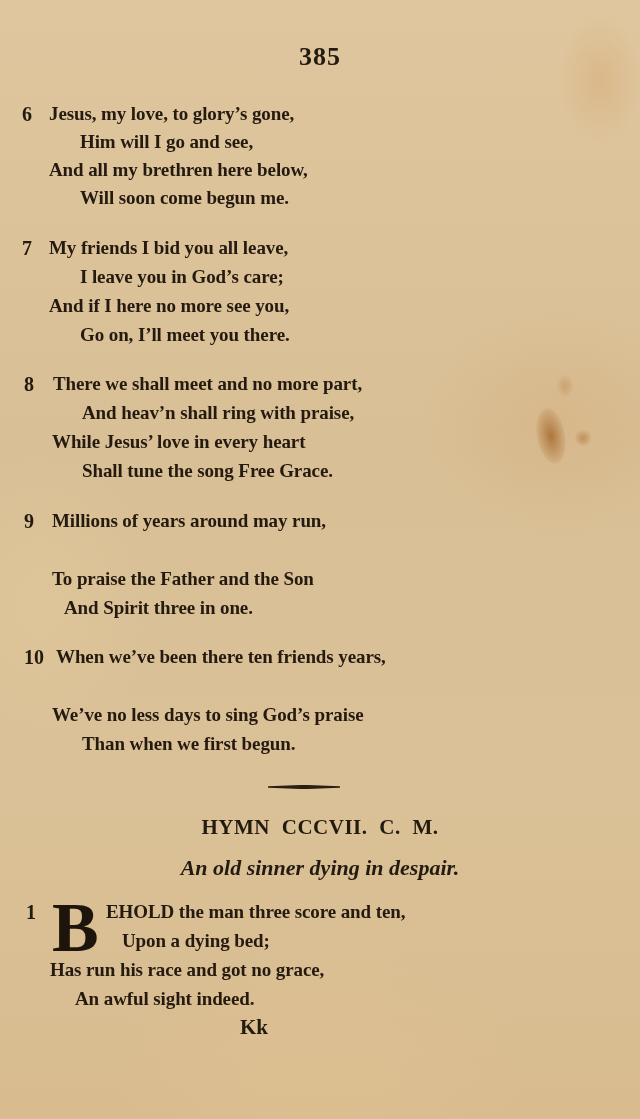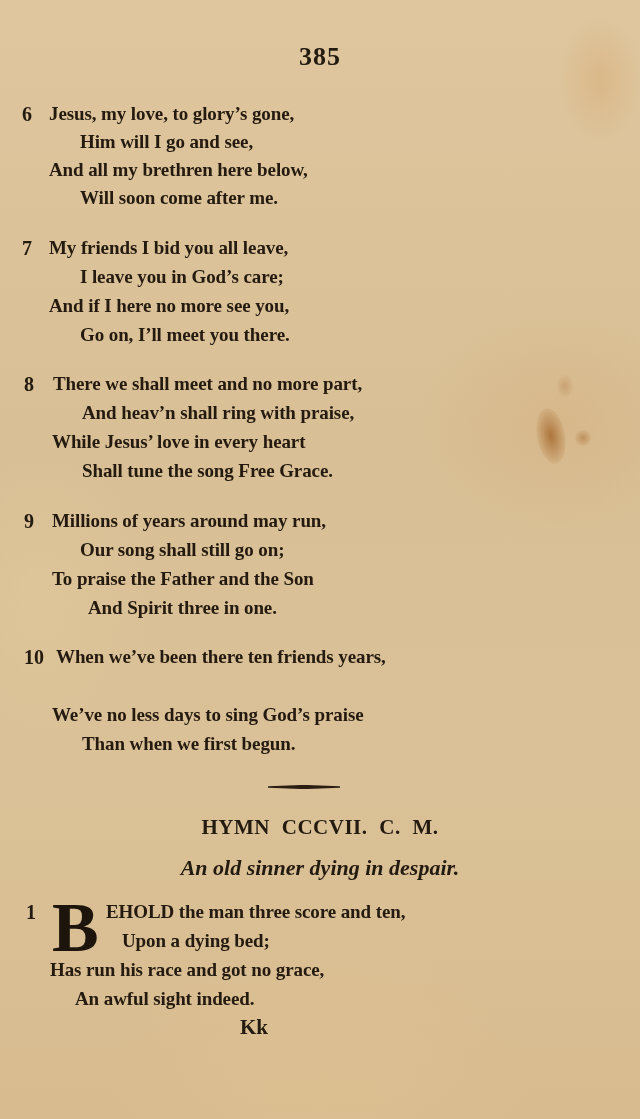--- a/index.html
+++ b/index.html
@@ -78,39 +78,38 @@
   <div class="stain s1"></div>
   <div class="stain s2"></div>
   <div class="stain s3"></div>
 
   <div class="page-number">385</div>
 
   <span class="vnum" style="left:22px; top:100px;">6</span>
   <span class="line" style="left:49px; top:100px;">Jesus, my love, to glory’s gone,</span>
   <span class="line" style="left:80px; top:128px;">Him will I go and see,</span>
   <span class="line" style="left:49px; top:156px;">And all my brethren here below,</span>
-  <span class="line" style="left:80px; top:184px;">Will soon come after me.</span>
+  <span class="line" style="left:80px; top:184px;">Will soon come begun me.</span>
 
   <span class="vnum" style="left:22px; top:234px;">7</span>
   <span class="line" style="left:49px; top:234px;">My friends I bid you all leave,</span>
   <span class="line" style="left:80px; top:263px;">I leave you in God’s care;</span>
   <span class="line" style="left:49px; top:292px;">And if I here no more see you,</span>
   <span class="line" style="left:80px; top:321px;">Go on, I’ll meet you there.</span>
 
   <span class="vnum" style="left:24px; top:370px;">8</span>
   <span class="line" style="left:53px; top:370px;">There we shall meet and no more part,</span>
   <span class="line" style="left:82px; top:399px;">And heav’n shall ring with praise,</span>
   <span class="line" style="left:52px; top:428px;">While Jesus’ love in every heart</span>
   <span class="line" style="left:82px; top:457px;">Shall tune the song Free Grace.</span>
 
   <span class="vnum" style="left:24px; top:507px;">9</span>
   <span class="line" style="left:52px; top:507px;">Millions of years around may run,</span>
-  <span class="line" style="left:80px; top:536px;">Our song shall still go on;</span>
   <span class="line" style="left:52px; top:565px;">To praise the Father and the Son</span>
-  <span class="line" style="left:88px; top:594px;">And Spirit three in one.</span>
+  <span class="line" style="left:64px; top:594px;">And Spirit three in one.</span>
 
   <span class="vnum" style="left:24px; top:643px;">10</span>
   <span class="line" style="left:56px; top:643px;">When we’ve been there ten friends years,</span>
   <span class="line" style="left:52px; top:701px;">We’ve no less days to sing God’s praise</span>
   <span class="line" style="left:82px; top:730px;">Than when we first begun.</span>
 
   <div class="rule"></div>
 
   <div class="hymn-title">HYMN CCCVII.   C. M.</div>
   <div class="hymn-subtitle">An old sinner dying in despair.</div>

